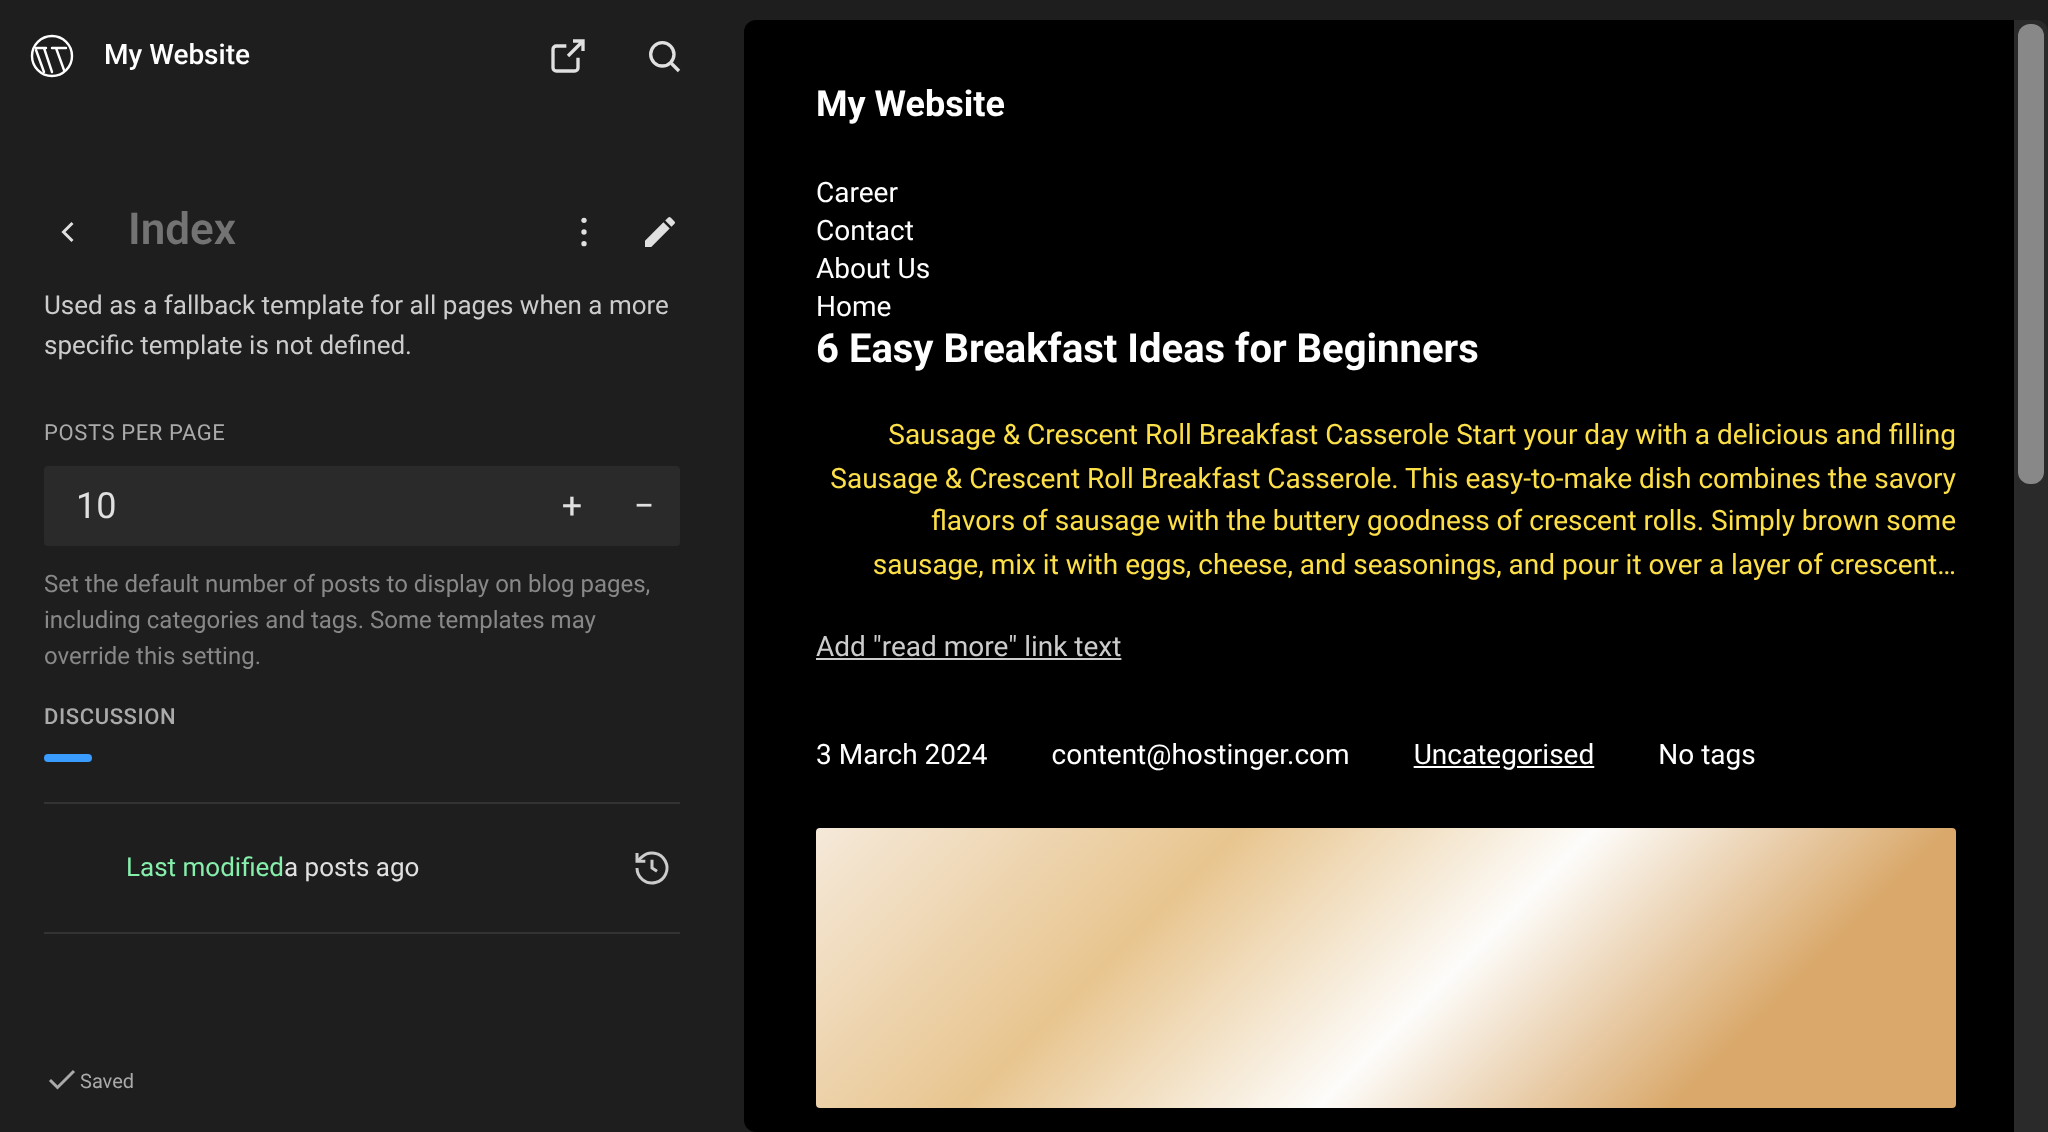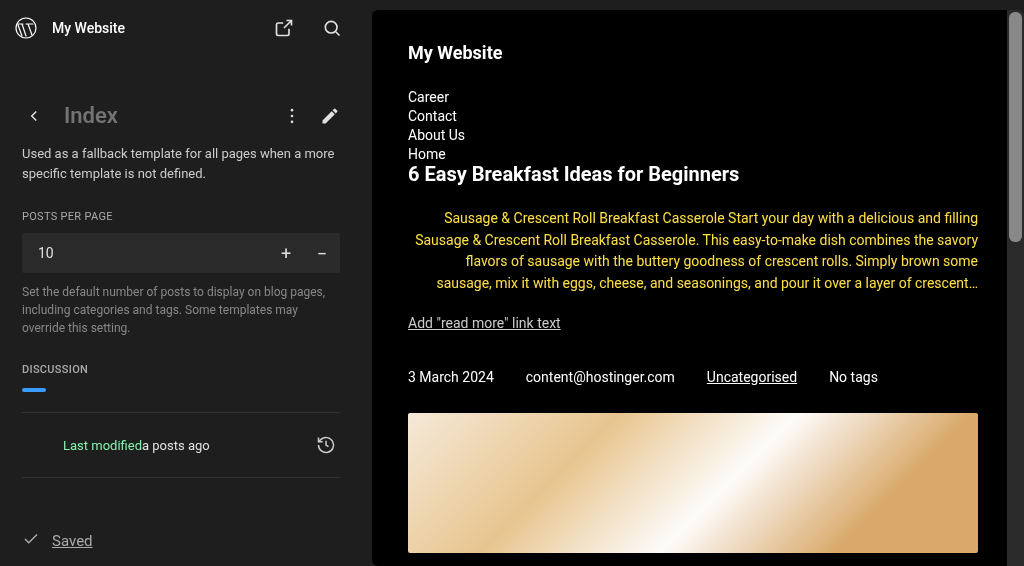--- a/index.html
+++ b/index.html
@@ -12,33 +12,33 @@
   .icon-btn { width: 36px; height: 36px; display:flex; align-items:center; justify-content:center; color:#e0e0e0; cursor:pointer; border-radius:2px; }
   .panel { padding: 0 22px; }
   .panel-header { display:flex; align-items:center; margin-top: 48px; margin-bottom: 16px; }
   .back-btn { width:24px; height:24px; display:flex; align-items:center; justify-content:center; cursor:pointer; margin-right: 18px; color:#e0e0e0;}
   .panel-title { font-size: 22px; font-weight: 600; color:#737373; flex:1; }
   .hdr-actions { display:flex; gap: 18px; }
   .hdr-icon { cursor:pointer; color:#e0e0e0; display:flex; align-items:center; justify-content:center; }
   .panel-desc { font-size: 13px; color:#ccc; line-height: 1.55; margin-bottom: 26px; }
   .section-label { font-size: 11px; font-weight: 400; letter-spacing: .3px; color:#aaa; margin-bottom: 10px; }
   .stepper { display:flex; align-items:center; background:#2a2a2a; height: 40px; border-radius: 2px; }
-  .stepper-val { flex:1; padding: 0 16px; font-size: 14px; color:#e0e0e0; }
+  .stepper-val { flex:1; padding: 0 16px; font-size: 18px; color:#e0e0e0; }
   .step-btn { width:36px; height:40px; display:flex; align-items:center; justify-content:center; cursor:pointer; font-size:18px; color:#e0e0e0;}
-  .help { font-size: 12px; color:#888; line-height:1.5; margin-top: 10px; margin-bottom: 26px;}
+  .help { font-size: 12px; color:#888; line-height:1.5; margin-top: 10px; margin-bottom: 15px;}
   .disc-label { font-size: 11px; font-weight:500; letter-spacing:.3px; color:#aaa; margin-bottom: 12px;}
   .disc-bar { height: 4px; width: 24px; background:#3b9cff; border-radius:2px; margin-bottom: 20px;}
   .divider1 { height:1px; background:#333; margin-bottom:16px;}
   .modified-row { display:flex; align-items:center; padding: 2px 0 18px 0;}
   .mod-label { font-size:13px; color:#86efac; flex:0 0 120px;text-align:right;}
   .mod-val { font-size:13px; color:#e0e0e0; flex:1;}
   .history-btn { width:28px; height:28px; display:flex; align-items:center; justify-content:center; cursor:pointer; color:#ccc;}
   .divider2 { height:1px; background:#333; margin-bottom: 0;}
   .sidebar-spacer { flex:1; }
-  .saved-row { display:flex; align-items:center; gap:12px; padding: 14px 22px; font-size:15px; color:#aaa;text-decoration:underline; }
+  .saved-row { display:flex; align-items:center; padding: 14px 22px; font-size:10px; color:#aaa; }
   .preview-wrap { flex:1; position:relative; padding: 10px 10px 0 10px; }
   .preview { width: 100%; height: 100%; background:#000; color:#fff; border-radius: 6px; padding: 32px 36px 0 36px; overflow:hidden; position:relative;}
   .pv-sitename { font-size: 18px; font-weight:700; margin-bottom: 26px; }
   .pv-nav { display:flex; flex-direction:column; gap: 3px; }
   .pv-nav a { color:#fff; text-decoration:none; font-size:14px; }
   .pv-post-title { font-size:20px; font-weight:700; margin-bottom: 22px; }
   .pv-excerpt { font-size:14px; line-height:1.55; color:#fde047; margin-bottom: 18px; text-align: right; }
   .pv-readmore { font-size:14px; color:#ccc; text-decoration:underline; margin-bottom: 38px; display:inline-block;}
   .pv-meta { display:flex; gap: 32px; font-size:14px; margin-bottom: 28px; }
   .pv-meta .uncat { text-decoration:underline; }

